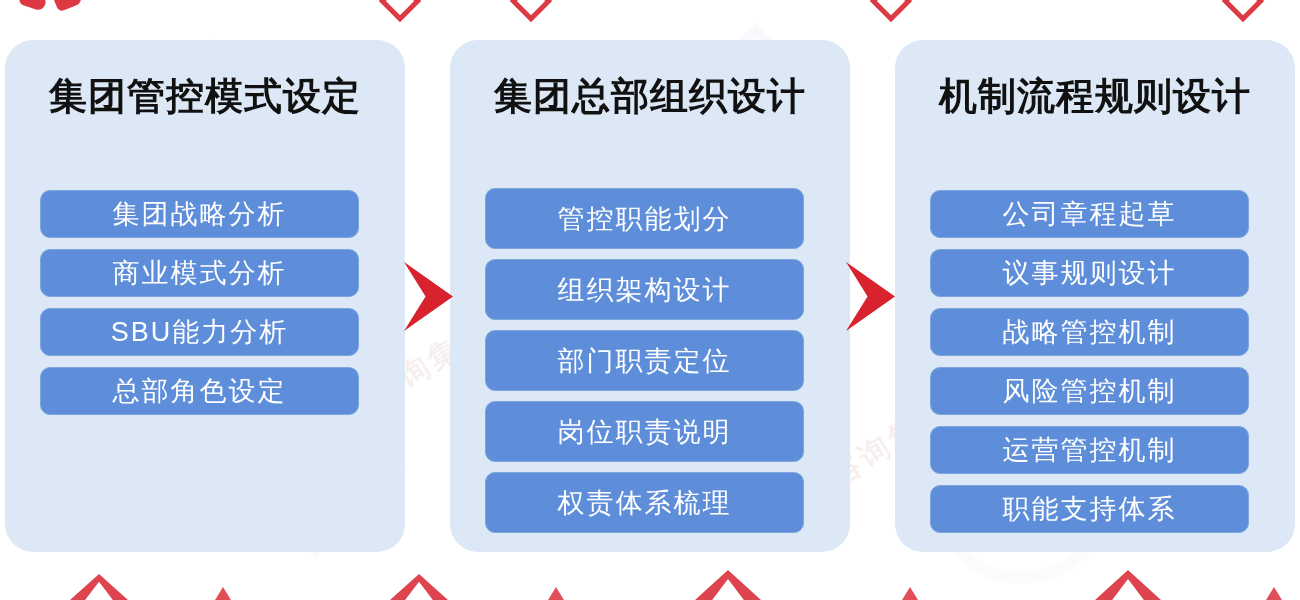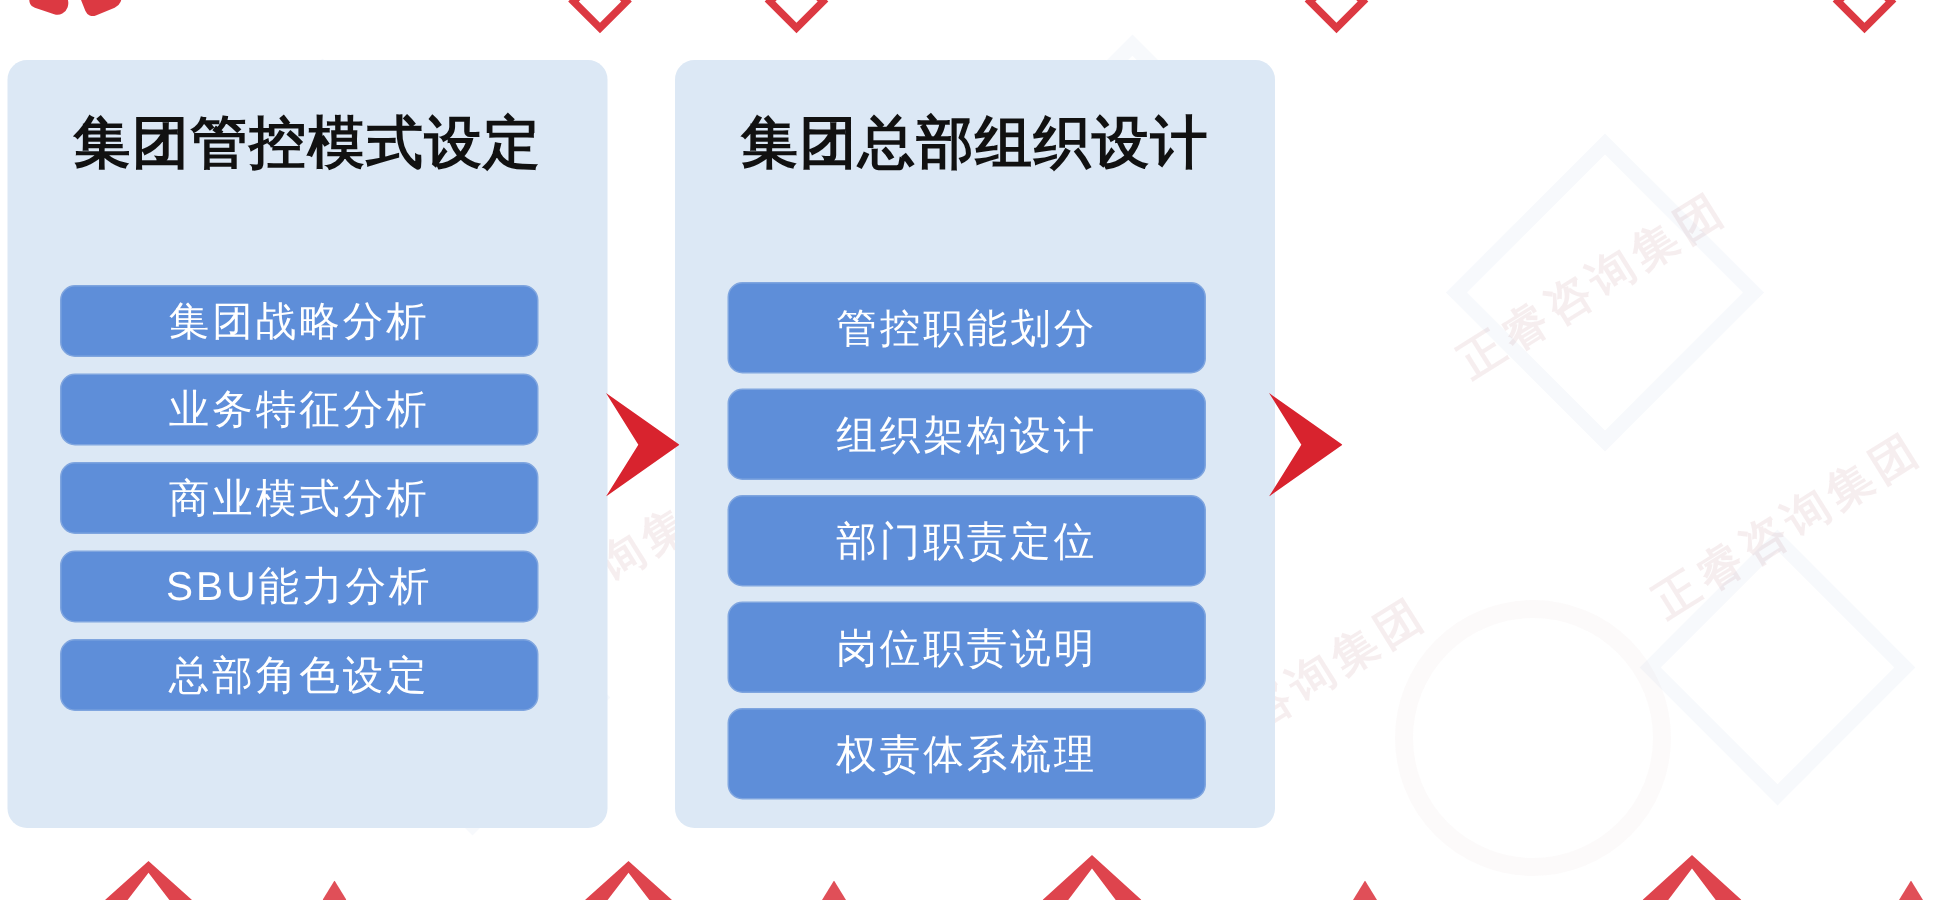--- a/index.html
+++ b/index.html
@@ -13,21 +13,21 @@
   .wm-text{position:absolute;font-size:30px;letter-spacing:4px;color:#8b2030;opacity:.07;transform:rotate(-32deg);white-space:nowrap;font-weight:700;}
   .tm{position:absolute;top:-14px;width:20px;height:20px;border:5px solid var(--red);transform:rotate(45deg);opacity:.9;}
   .tm-blob{position:absolute;top:-8px;width:26px;height:16px;background:var(--red);border-radius:4px 10px 8px 6px;transform:rotate(18deg);opacity:.9;}
   .ba{position:absolute;bottom:0;width:58px;height:26px;background:var(--red);opacity:.85;
       clip-path:polygon(50% 0,100% 100%,74% 100%,50% 30%,26% 100%,0 100%);}
   .bt{position:absolute;bottom:0;width:16px;height:13px;background:var(--red);opacity:.8;
       clip-path:polygon(50% 0,100% 100%,0 100%);}
 
   
   .panels{position:absolute;left:5px;top:40px;display:flex;gap:45px;}
-  .panel{position:relative;width:400px;height:512px;background:var(--panel-bg);border-radius:13px;}
+  .panel{position:relative;width:400px;height:512px;background:var(--panel-bg);border-radius:28px;}
   .panel-title{margin:34px 0 0 0;text-align:center;font-size:38px;line-height:1.2;
                font-weight:800;color:var(--title-text);letter-spacing:1px;}
   .pill-list{position:absolute;top:150px;left:35px;right:46px;}
   .pill{display:flex;align-items:center;justify-content:center;height:46px;margin-bottom:11px;
         background:var(--pill-bg);border:1px solid #7fa5df;border-radius:10px;}
   .pill span{color:var(--pill-text);font-size:27px;letter-spacing:2px;}
   .panel.mid .pill-list{top:148px;text-align:center;}
   .panel.mid .pill{height:59px;margin-bottom:10px;}
 
   
@@ -77,23 +77,20 @@
   </div>
 
   <div class="panels" id="panels">
   <section class="panel">
     <h2 class="panel-title">集团管控模式设定</h2>
     <div class="pill-list">
   <div class="pill">
     <span>集团战略分析</span>
   </div>
 
-  <div class="pill">
-    <span>业务特征分析</span>
-  </div>
 
   <div class="pill">
     <span>商业模式分析</span>
   </div>
 
   <div class="pill">
     <span>SBU能力分析</span>
   </div>
 
   <div class="pill">
@@ -121,17 +118,45 @@
   <div class="pill">
     <span>岗位职责说明</span>
   </div>
 
   <div class="pill">
     <span>权责体系梳理</span>
   </div>
 </div>
   </section>
 
+  <section class="panel">
+    <h2 class="panel-title">机制流程规则设计</h2>
+    <div class="pill-list">
+  <div class="pill">
+    <span>公司章程起草</span>
+  </div>
+
+  <div class="pill">
+    <span>议事规则设计</span>
+  </div>
+
+  <div class="pill">
+    <span>战略管控机制</span>
+  </div>
+
+  <div class="pill">
+    <span>风险管控机制</span>
+  </div>
+
+  <div class="pill">
+    <span>运营管控机制</span>
+  </div>
+
+  <div class="pill">
+    <span>职能支持体系</span>
+  </div>
+</div>
+  </section>
 </div>
 
   <div class="chevron chevron-1"></div>
   <div class="chevron chevron-2"></div>
 </div>
 
 </body></html>

